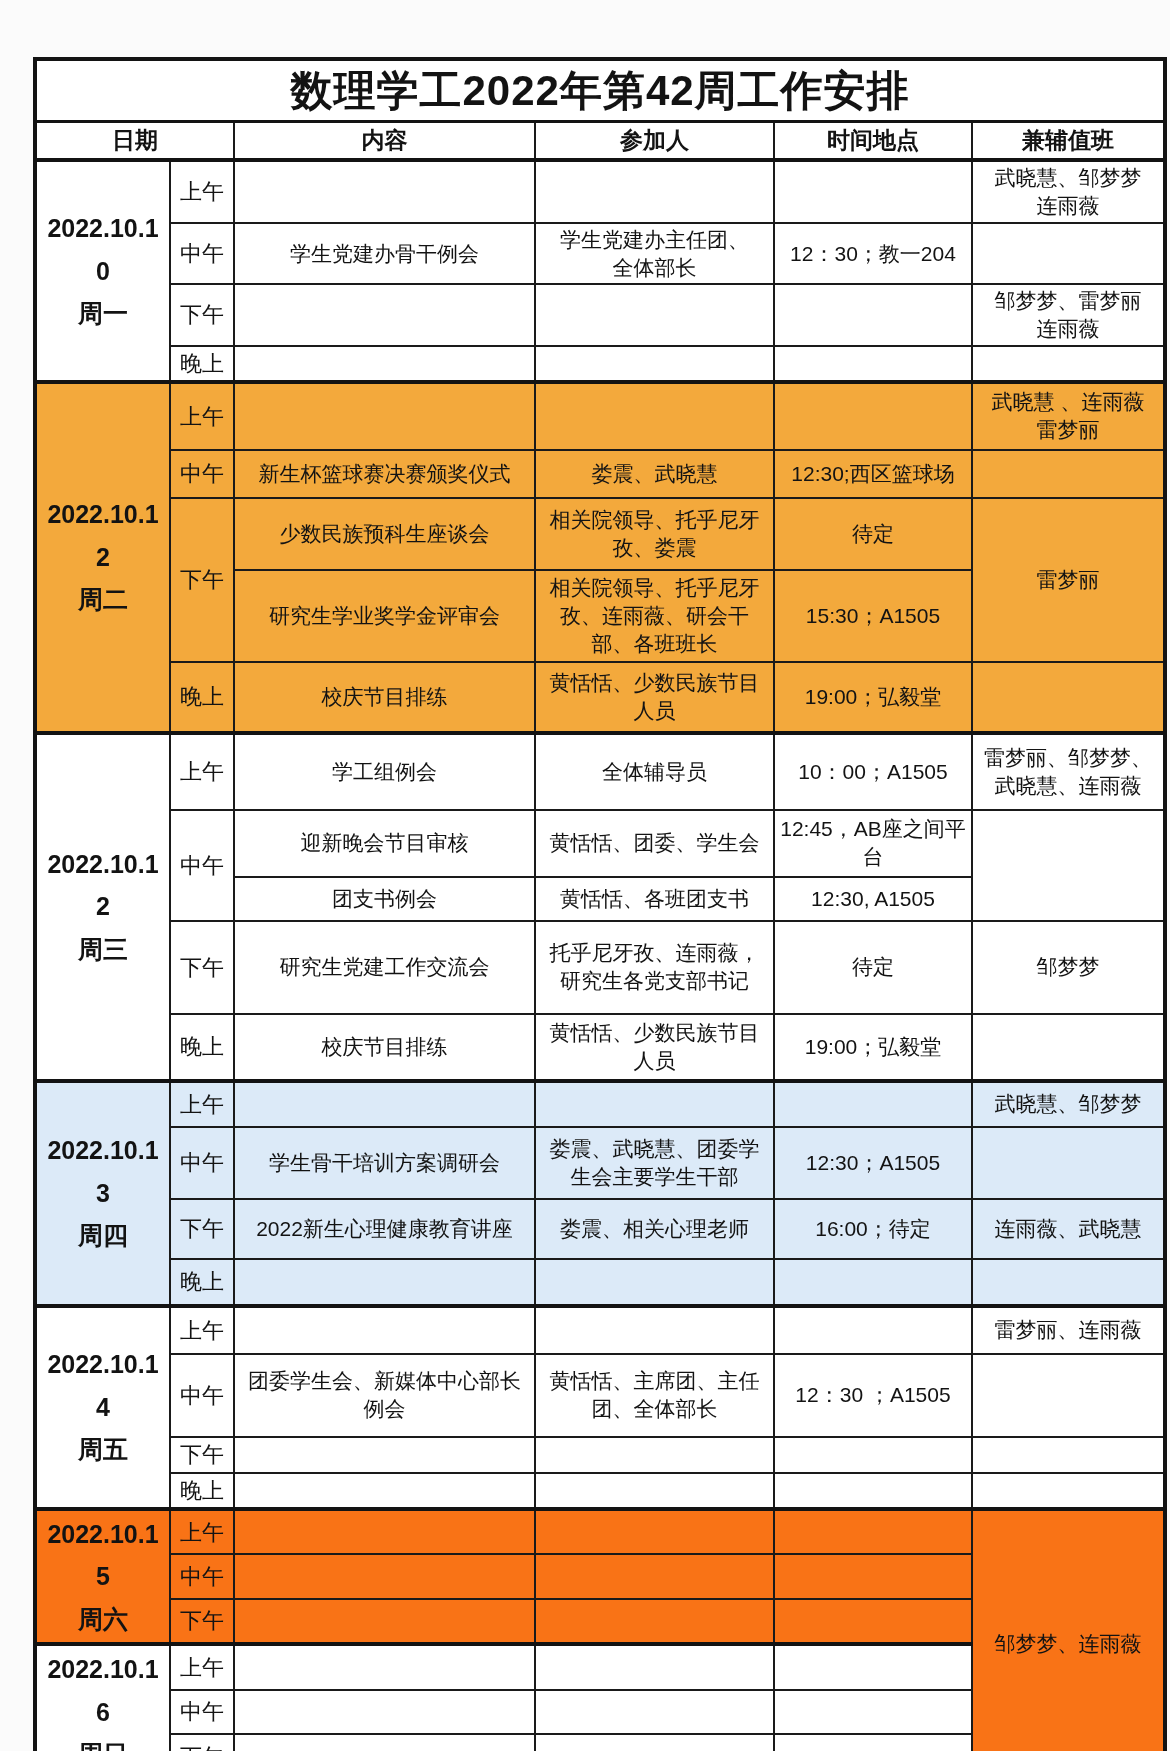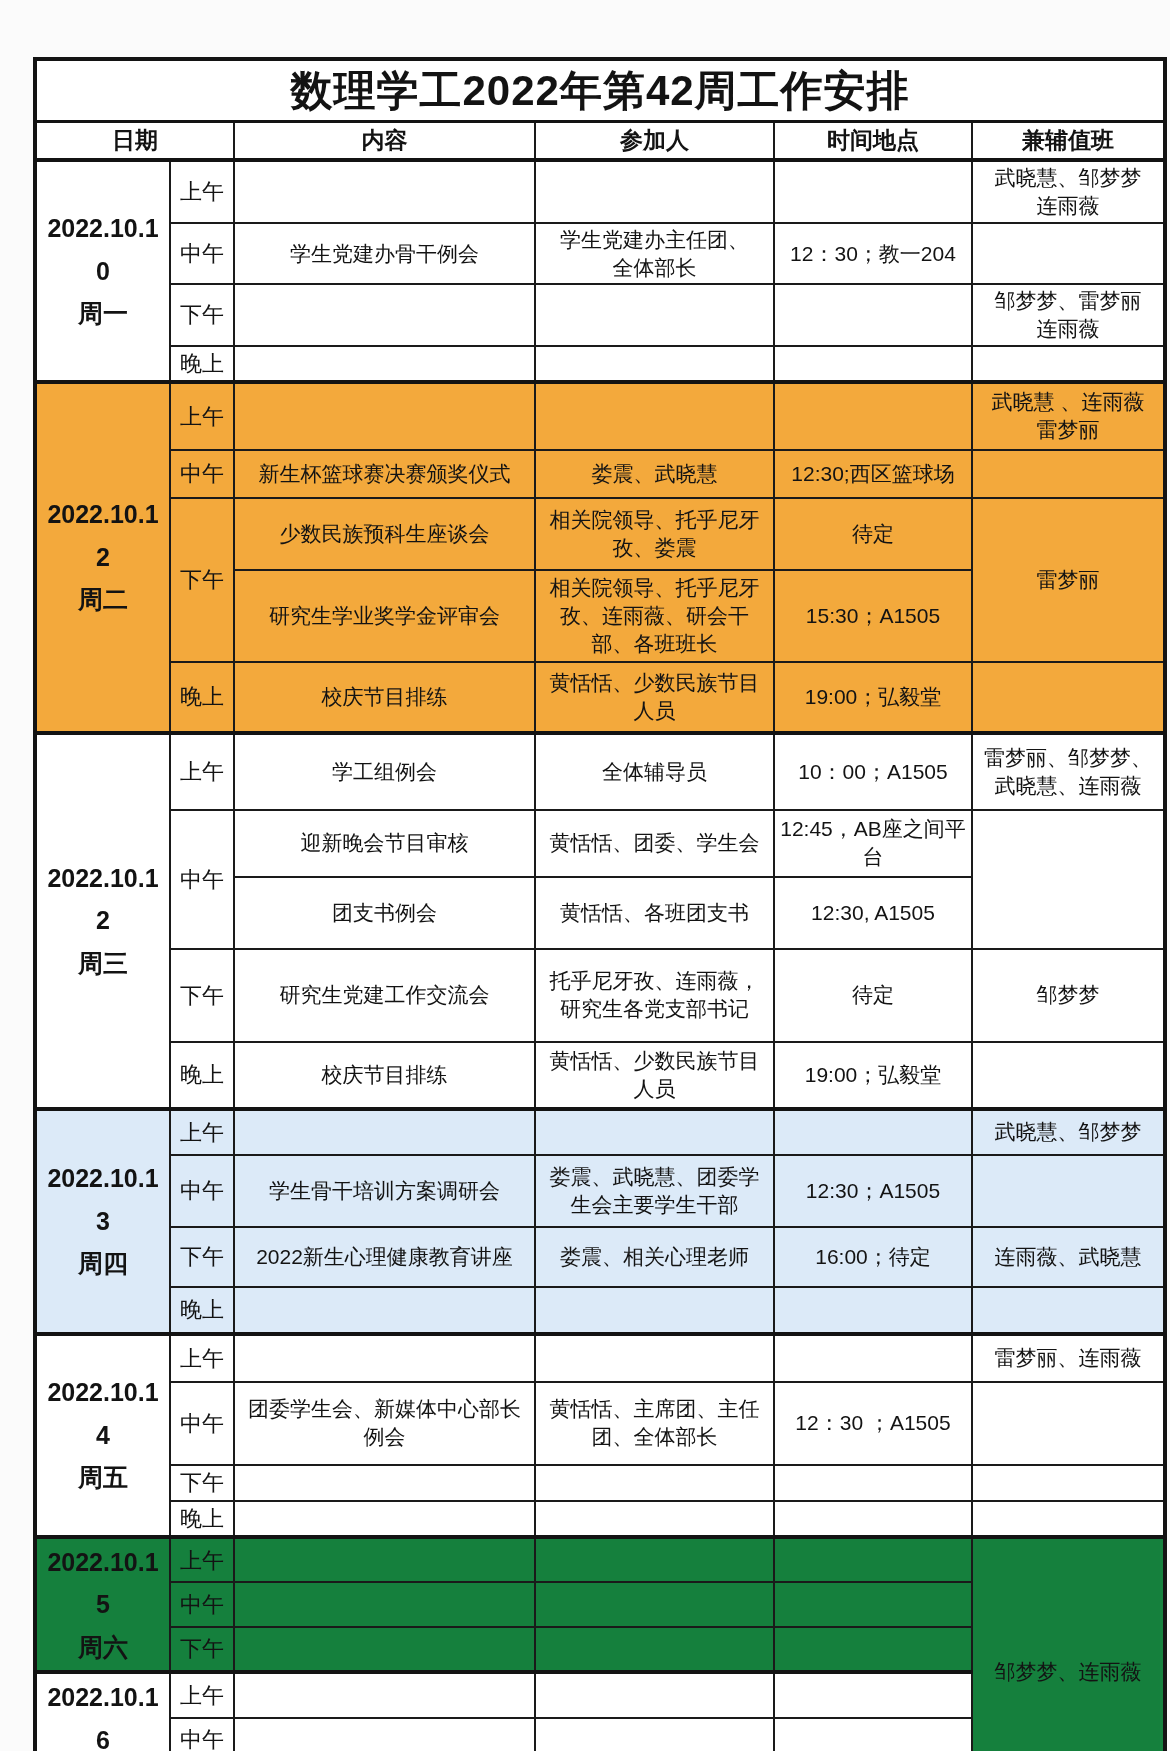--- a/index.html
+++ b/index.html
@@ -35,21 +35,21 @@
   }
   tr.head th {
     font-size:23px; font-weight:bold; height:30px;
     border-bottom:3px solid #4d7c0f;
   }
   .date-cell { font-size:25px; font-weight:bold; line-height:1.7; }
   .slot { font-size:22px;font-family:Liberation Serif, serif; }
   tr.sec-start td { border-top:4px solid #131313; }
   tr.orange td { background:#F3A93C; }
   tr.blue   td { background:#DCEAF8; }
-  tr.pink   td { background:#15803d; }
+  tr.pink   td { background:#f97316; }
   td.pink-cell { background:#F3DCF4; }
   tr.white  td { background:#ffffff; }
 </style>
 </head>
 <body>
 
 <div class="sheet">
 <table class="schedule">
   <colgroup>
     <col style="width:135px">
@@ -154,21 +154,21 @@
     <td class="duty">雷梦丽、邹梦梦、
 武晓慧、连雨薇</td>
   </tr>
   <tr class="white" style="height:67px">
     <td class="slot" rowspan="2">中午</td>
     <td>迎新晚会节目审核</td>
     <td>黄恬恬、团委、学生会</td>
     <td>12:45，AB座之间平台</td>
     <td class="duty" rowspan="2"></td>
   </tr>
-  <tr class="white" style="height:72px">
+  <tr class="white" style="height:44px">
     <td>团支书例会</td>
     <td>黄恬恬、各班团支书</td>
     <td>12:30, A1505</td>
   </tr>
   <tr class="white" style="height:93px">
     <td class="slot">下午</td>
     <td>研究生党建工作交流会</td>
     <td>托乎尼牙孜、连雨薇，研究生各党支部书记</td>
     <td>待定</td>
     <td class="duty">邹梦梦</td>

